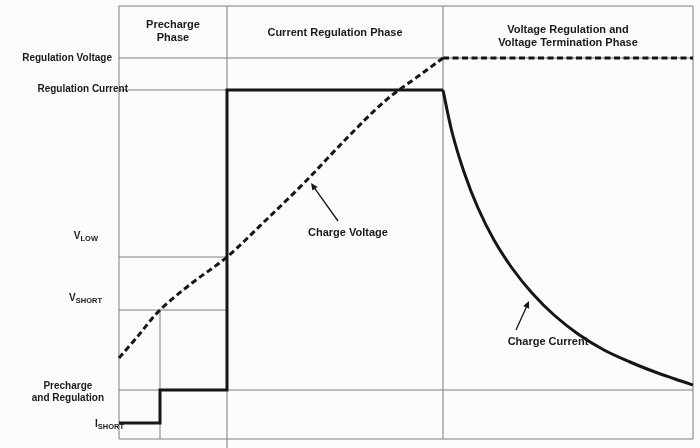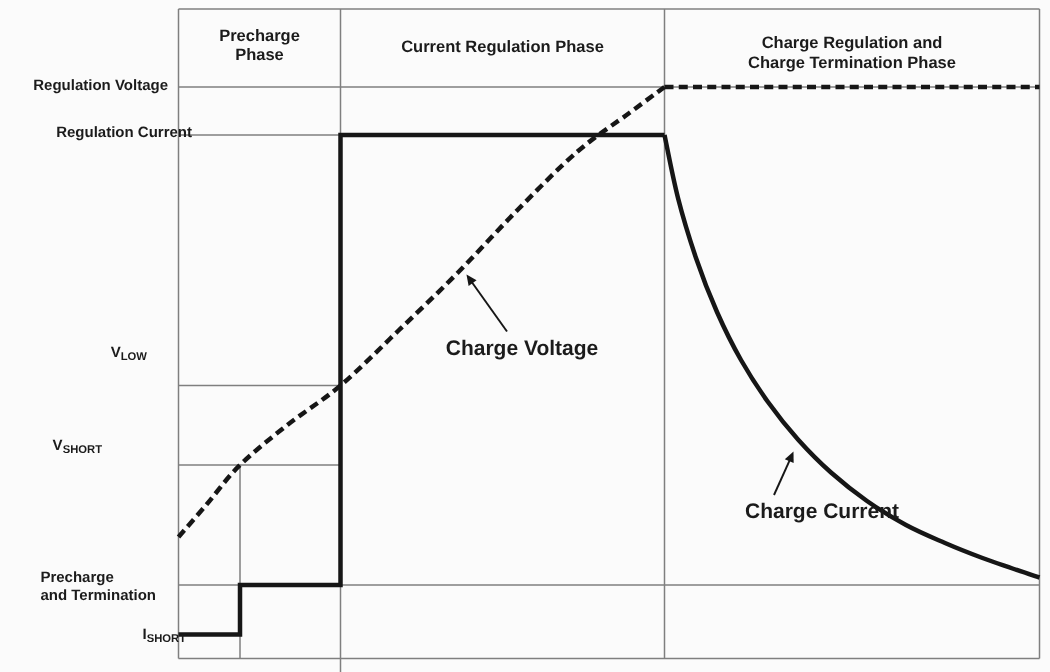--- a/index.html
+++ b/index.html
@@ -7,29 +7,29 @@
     width:700px;height:448px;background:#fbfbfb;overflow:hidden;
     font-family:"Liberation Sans","DejaVu Sans",sans-serif;
   }
   .fig{position:relative;width:700px;height:448px;text-decoration:underline;}
   svg{position:absolute;left:0;top:0;}
   .lbl{
     position:absolute;font-weight:bold;color:#1b1b1b;
     font-size:10px;line-height:12px;white-space:nowrap;
     transform:translateY(-50%);
   }
-  .right{text-align:left;}
+  .right{text-align:center;}
   .hdr{
     position:absolute;font-weight:bold;color:#1b1b1b;
     font-size:11px;line-height:13px;text-align:center;white-space:nowrap;
     transform:translate(-50%,-50%);
   }
   .ann{
     position:absolute;font-weight:bold;color:#1b1b1b;
-    font-size:14px;line-height:13px;white-space:nowrap;
+    font-size:11px;line-height:13px;white-space:nowrap;
     transform:translate(-50%,-50%);
   }
   .sub{font-size:7.5px;position:relative;top:2px;font-weight:bold;}
 </style>
 </head>
 <body>
 
 <div class="fig">
 
   <svg id="diagram-svg" width="700" height="448" viewBox="0 0 700 448">
@@ -54,35 +54,35 @@
       <line x1="516" y1="330" x2="527.4" y2="304.7" stroke="#161616" stroke-width="1.3"></line>
       <polygon points="529,301 523.2,306.1 529.1,308.7" fill="#161616"></polygon>
     </svg>
 
   <div class="hdr" style="left:173px;top:31px">
     <div>Precharge</div>
     <div>Phase</div>
   </div>
   <div class="hdr" style="left:335px;top:32px">Current Regulation Phase</div>
   <div class="hdr" style="left:568px;top:36px">
-    <div>Charge Regulation and</div>
-    <div>Charge Termination Phase</div>
+    <div>Voltage Regulation and</div>
+    <div>Voltage Termination Phase</div>
   </div>
 
   <div class="lbl right" style="right:588px;top:58px">Regulation Voltage</div>
   <div class="lbl right" style="right:572px;top:89px">Regulation Current</div>
   <div class="lbl right" style="right:602px;top:236px">
     <span>V</span><span class="sub">LOW</span>
   </div>
-  <div class="lbl right" style="right:632px;top:298px">
+  <div class="lbl right" style="right:598px;top:298px">
     <span>V</span><span class="sub">SHORT</span>
   </div>
   <div class="lbl right" style="right:596px;top:392px">
     <div>Precharge</div>
-    <div>and Termination</div>
+    <div>and Regulation</div>
   </div>
   <div class="lbl right" style="right:576px;top:424px">
     <span>I</span><span class="sub">SHORT</span>
   </div>
 
   <div class="ann" style="left:348px;top:232px">Charge Voltage</div>
   <div class="ann" style="left:548px;top:341px">Charge Current</div>
 
 </div>
 

